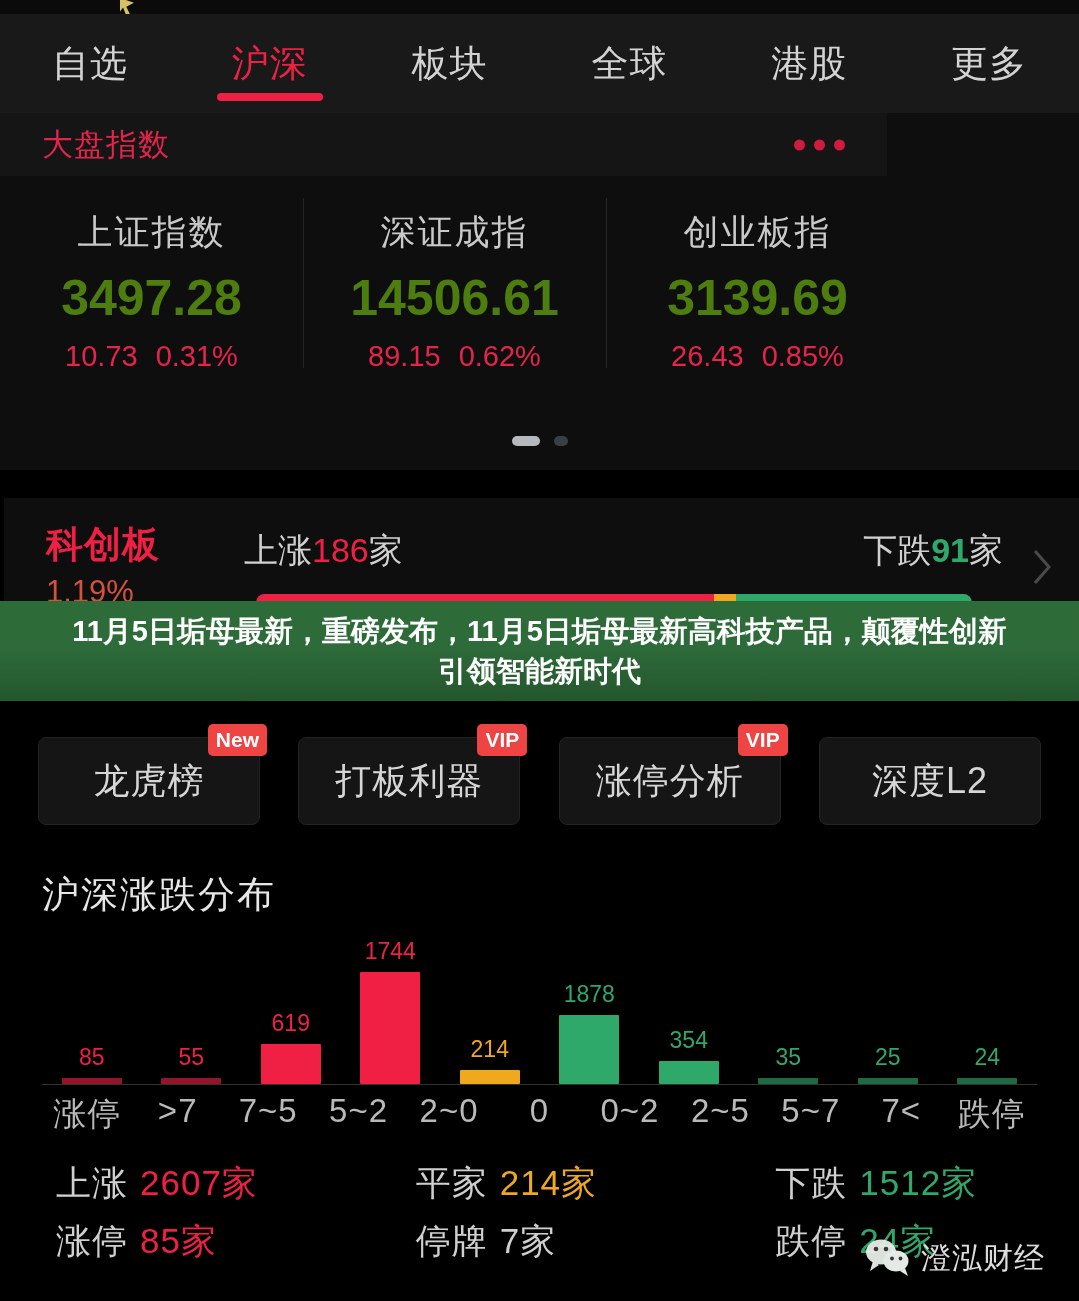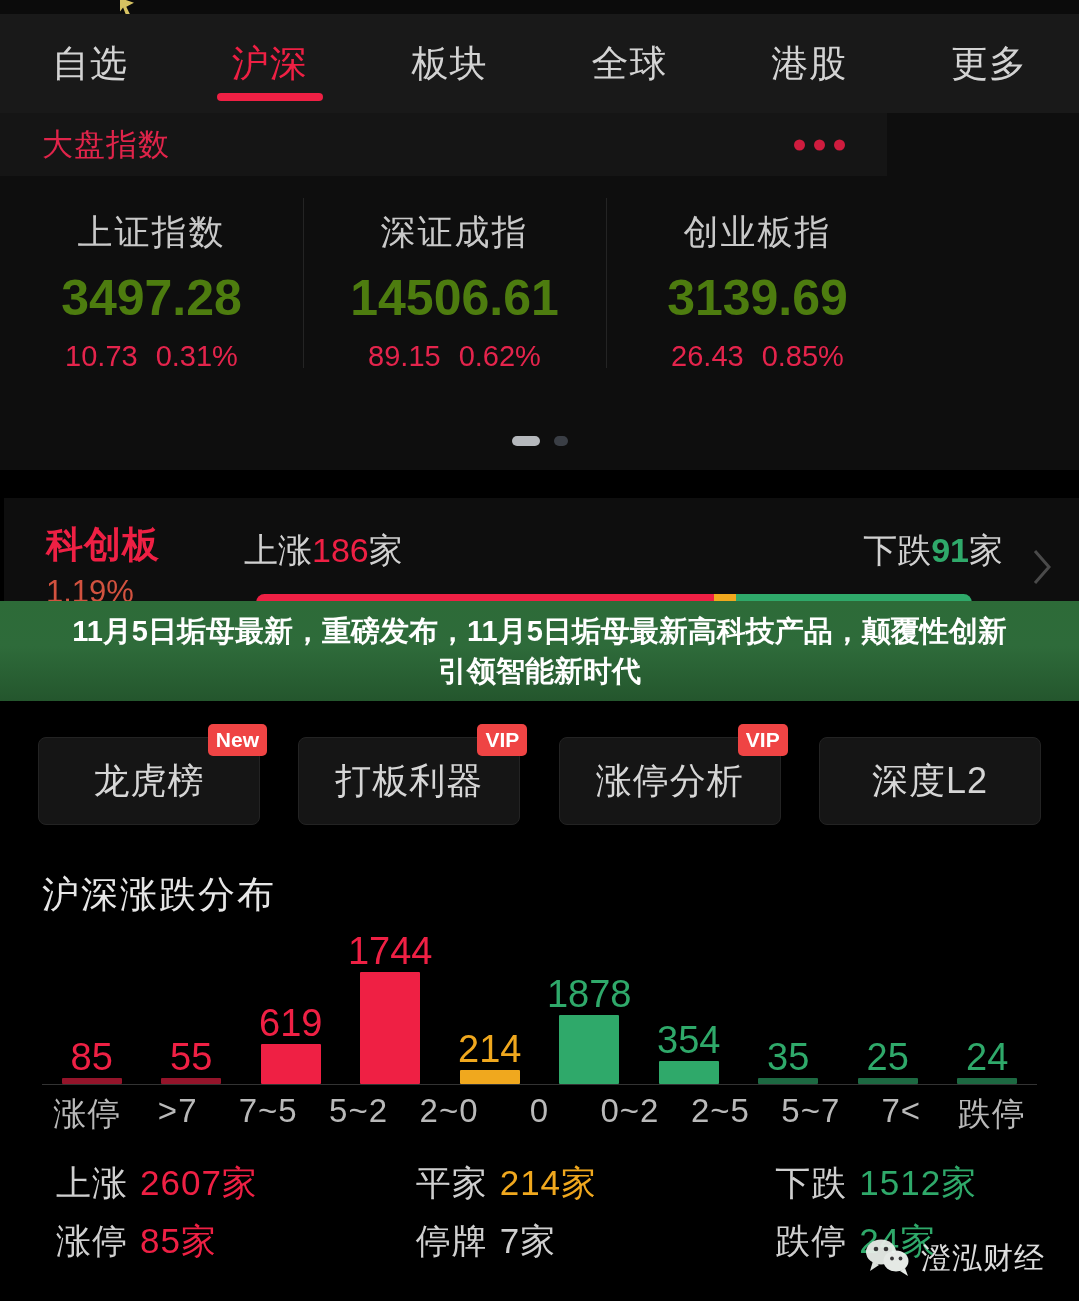--- a/index.html
+++ b/index.html
@@ -302,21 +302,21 @@
   }
   .col {
     flex: 1;
     height: 100%;
     display: flex;
     flex-direction: column;
     align-items: center;
     justify-content: flex-end;
   }
   .col .val {
-    font-size: 38px;
+    font-size: 23px;
     line-height: 34px;
     margin-bottom: 4px;
     white-space: nowrap;
   }
   .col .bar {
     width: 60px;
     border-radius: 1px;
   }
   .xlabels {
     position: absolute;

